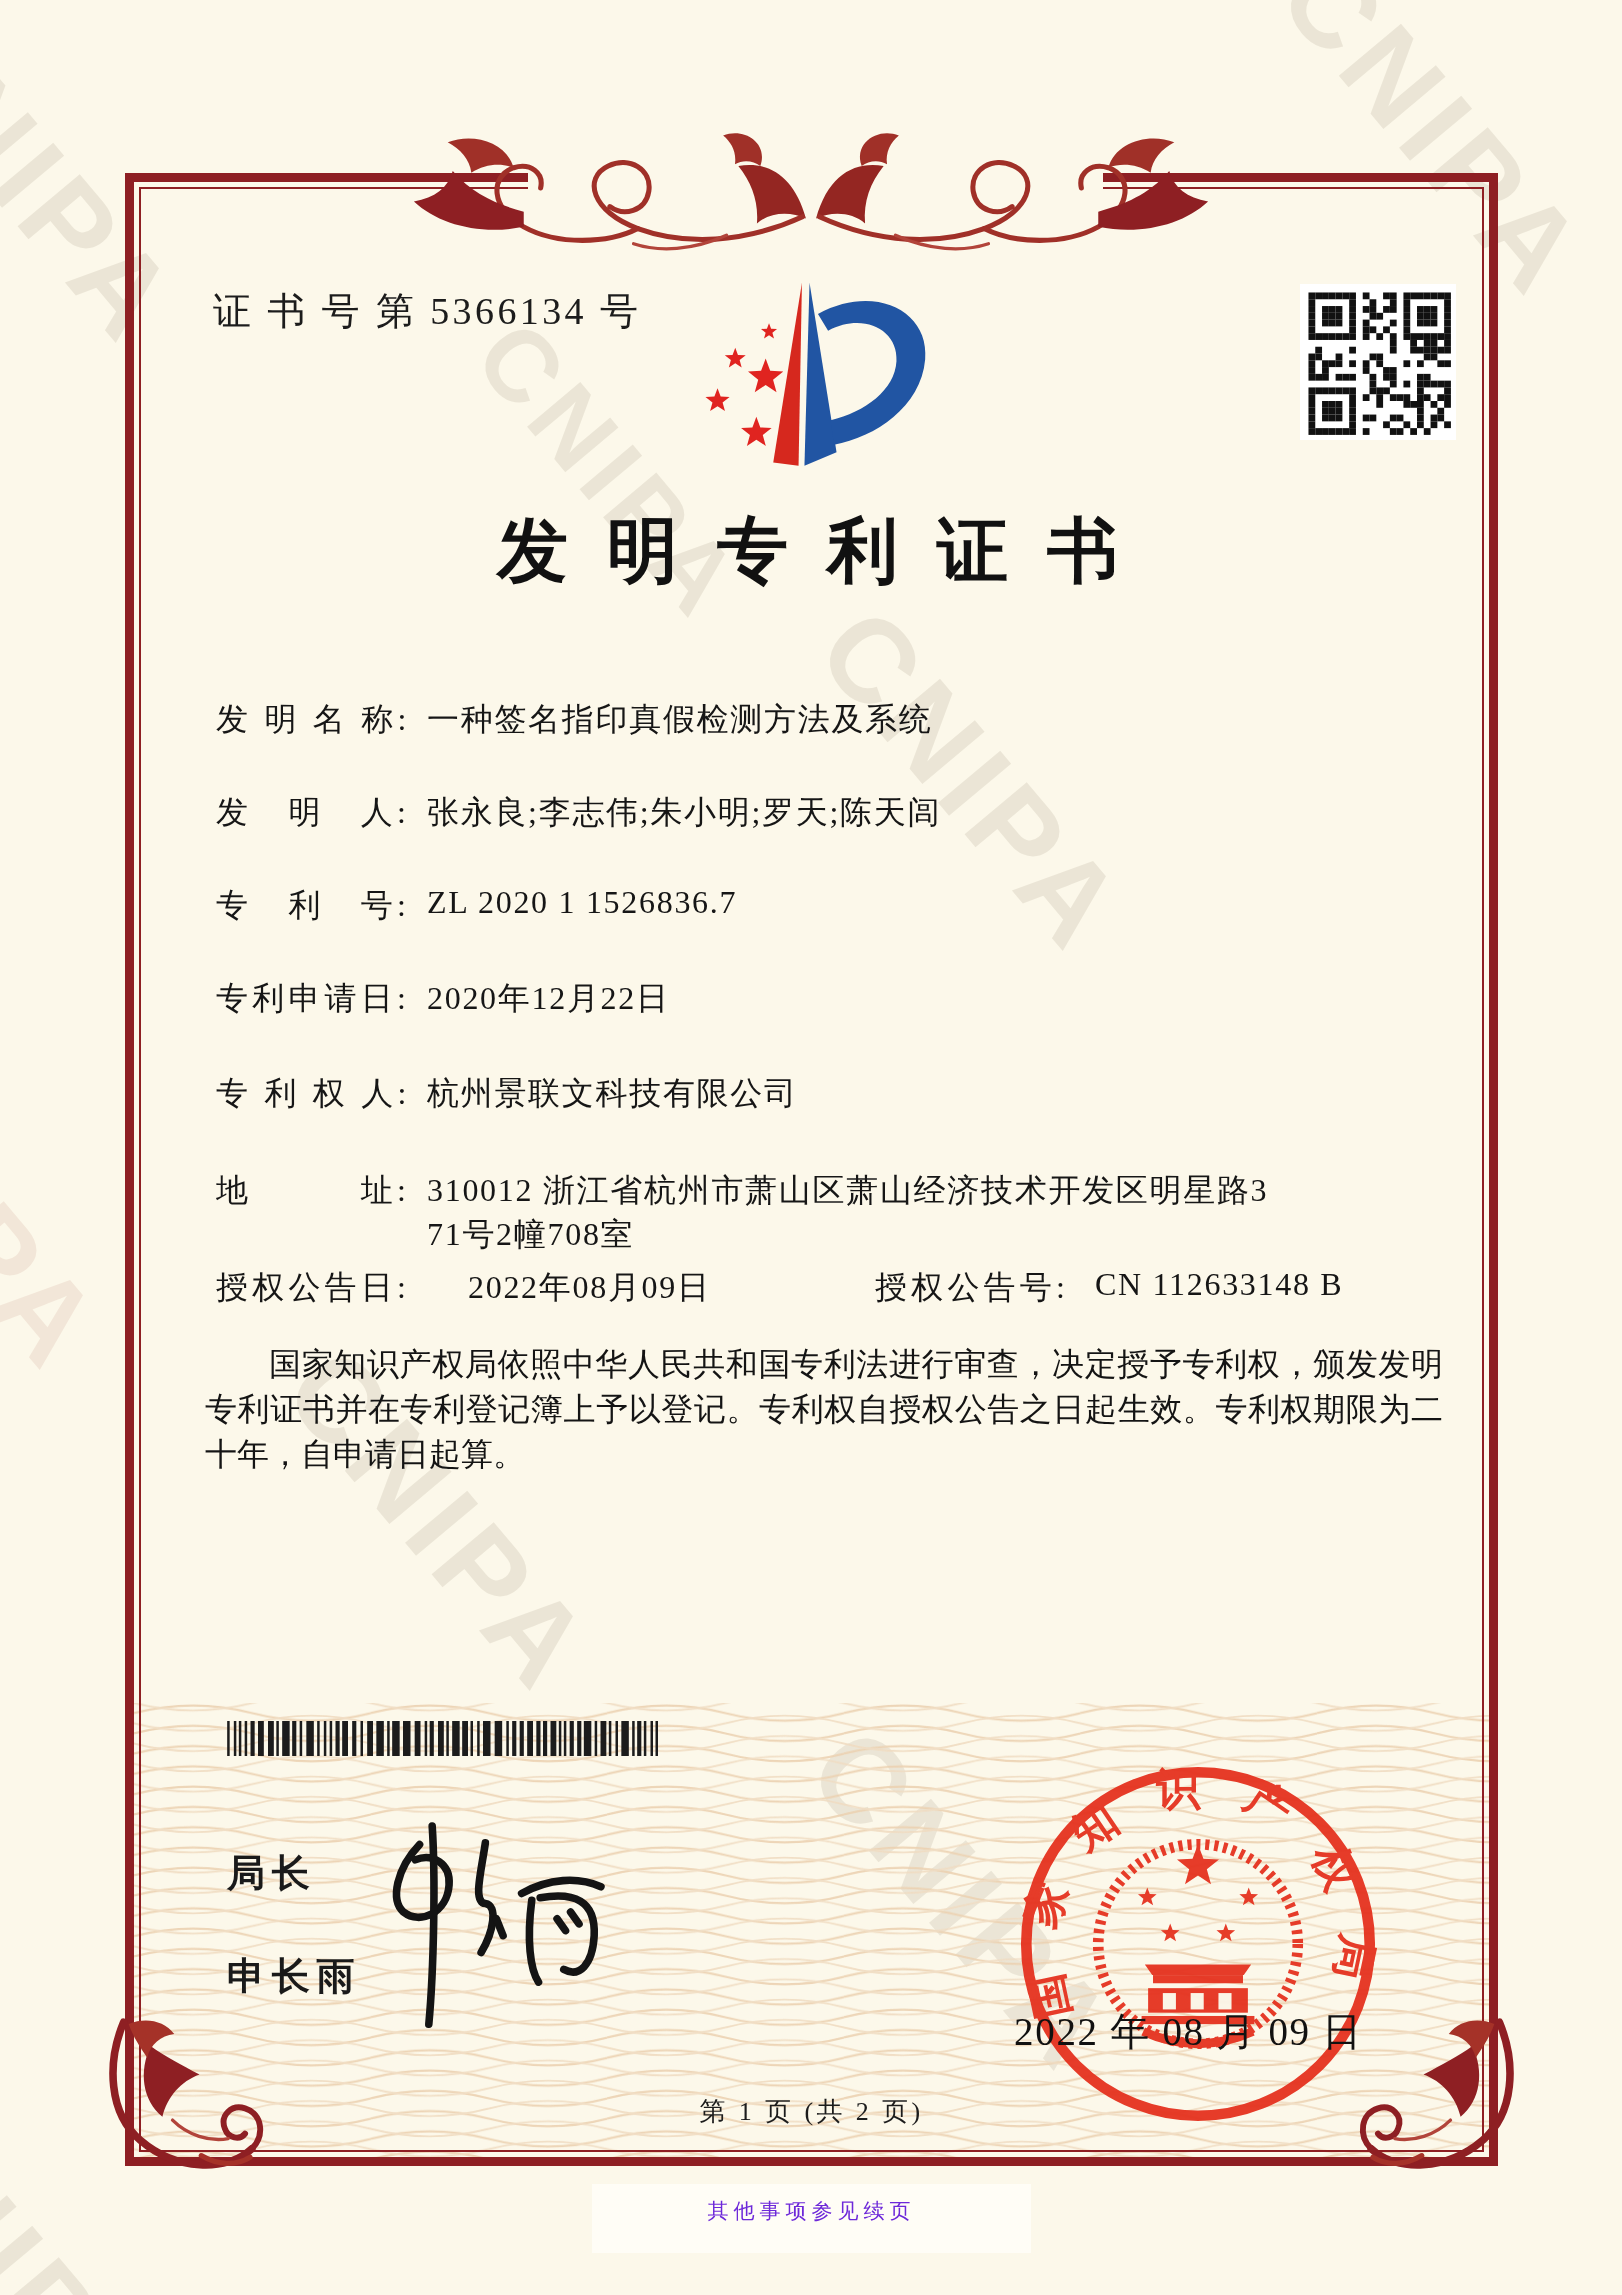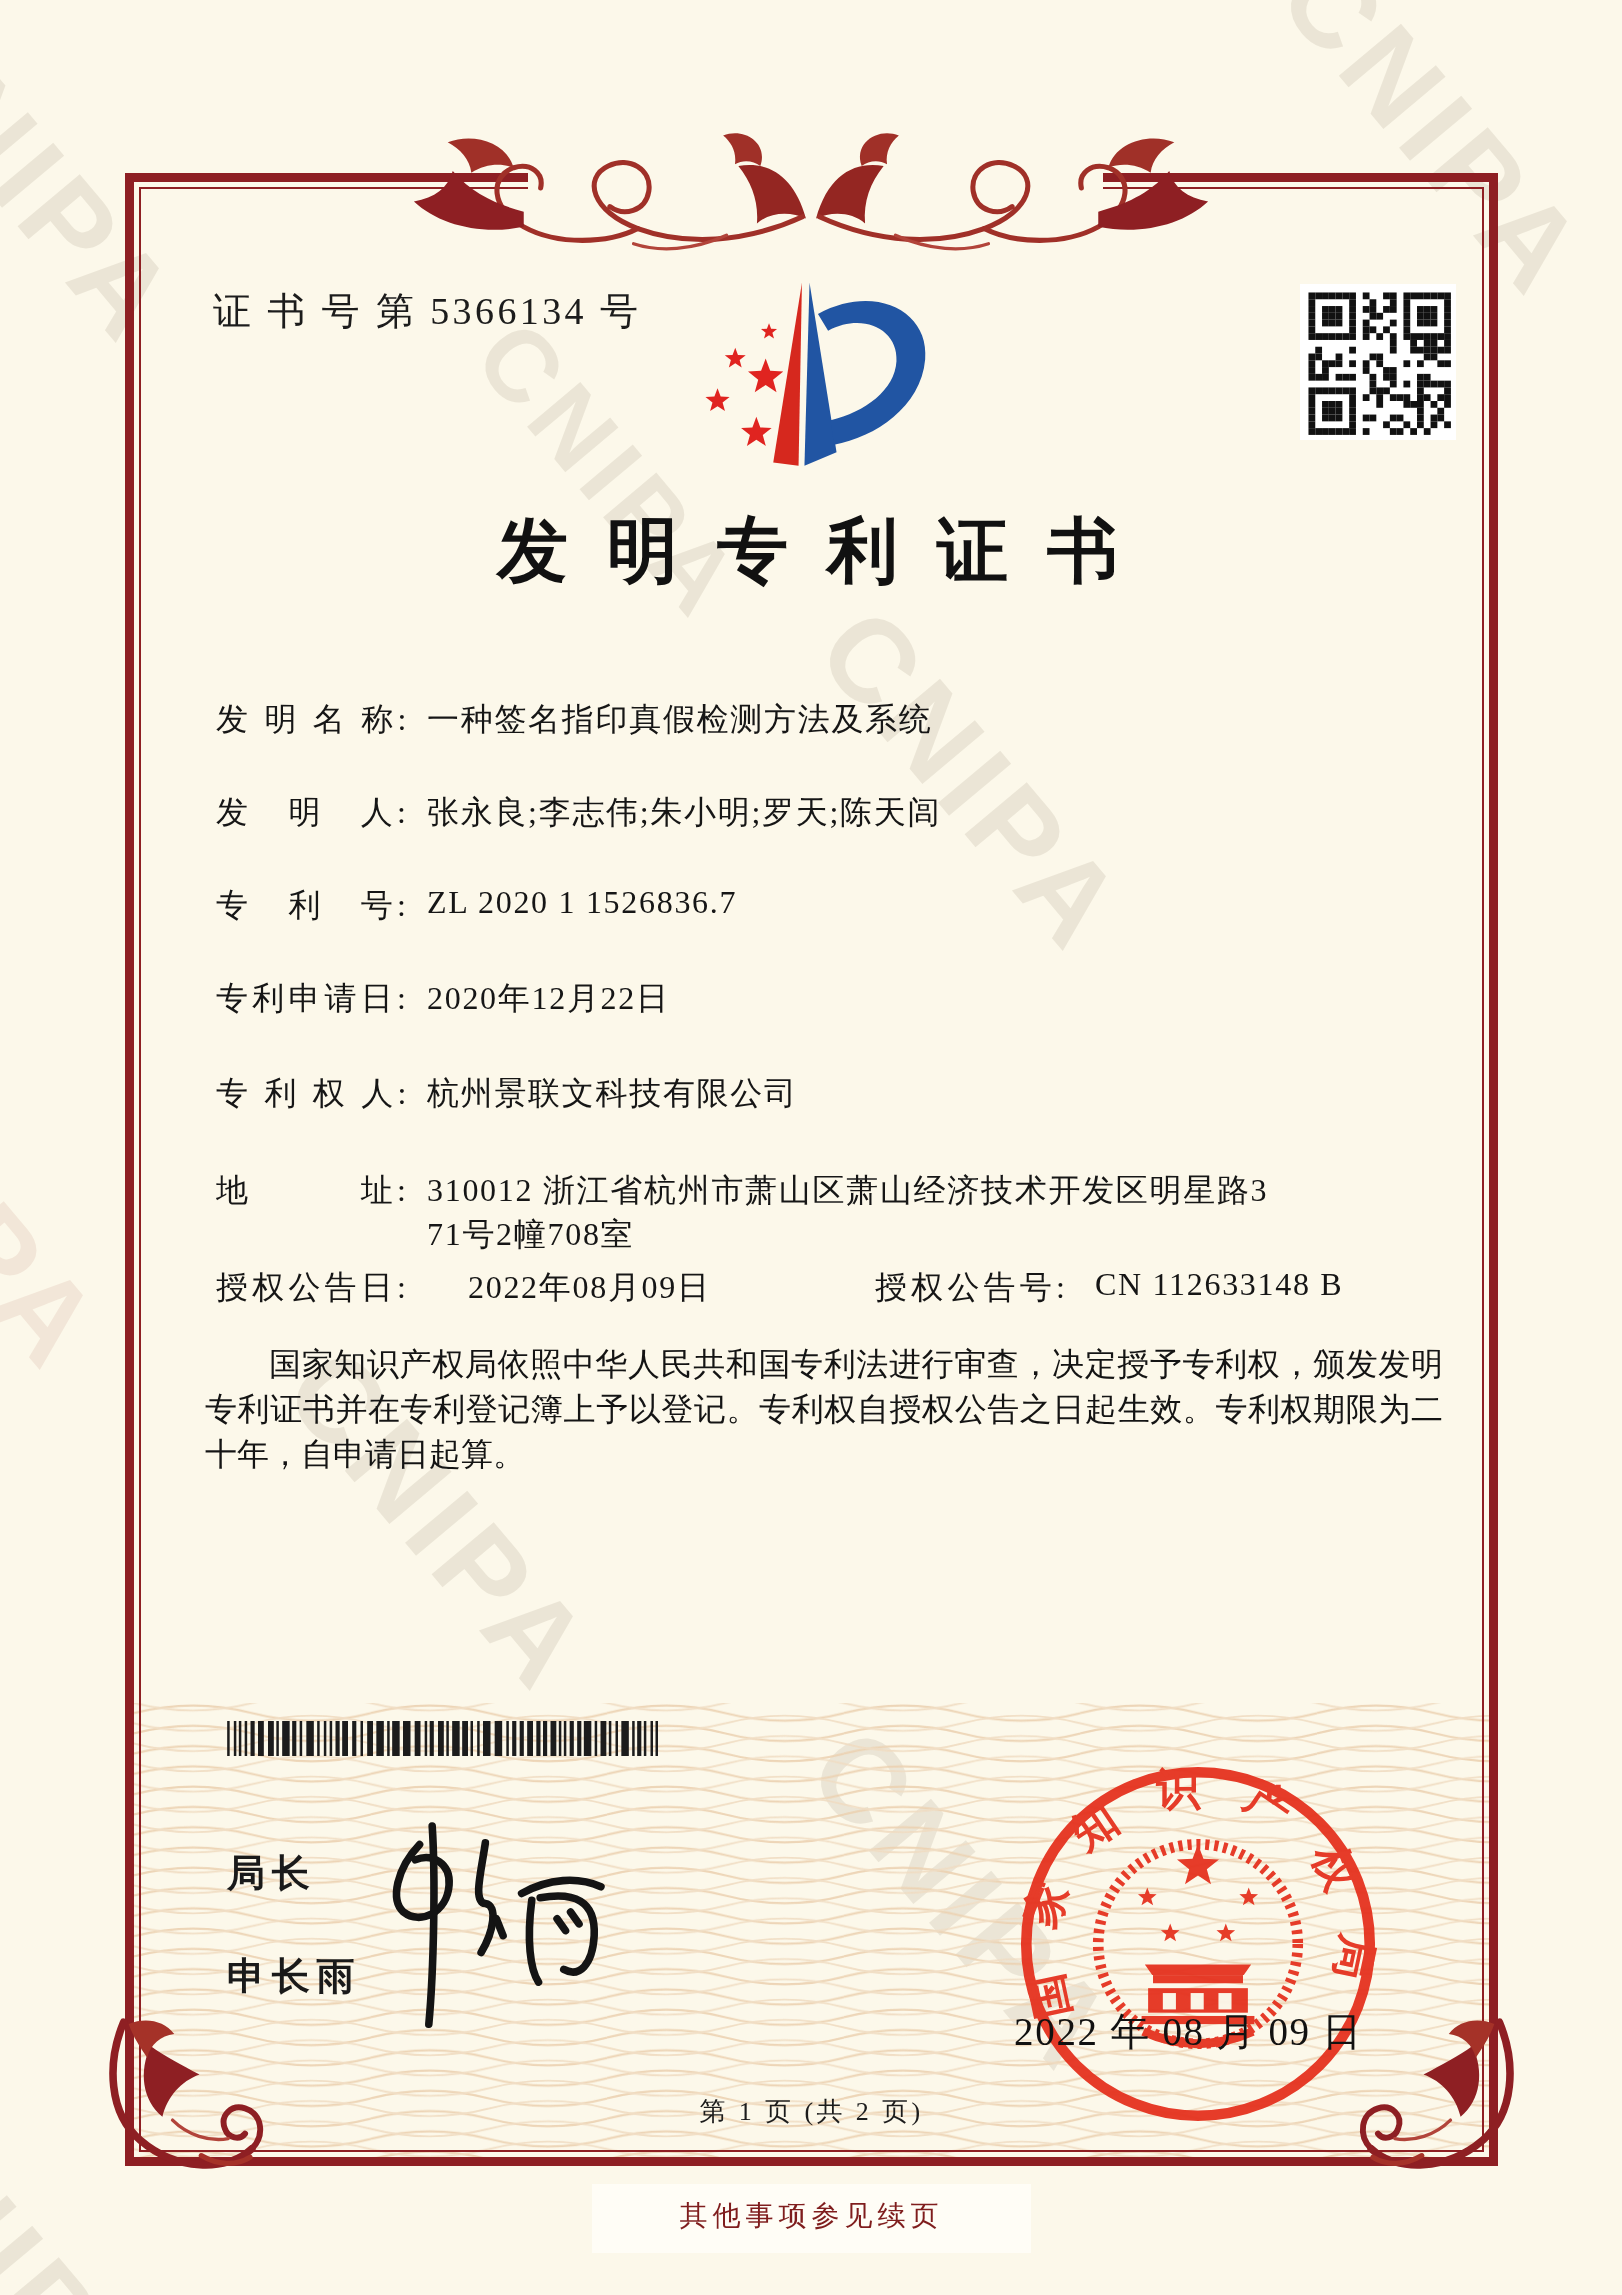--- a/index.html
+++ b/index.html
@@ -49,22 +49,22 @@
   .signature{position:absolute;left:363px;top:1809px;width:270px;height:228px;z-index:5;}
 
   .seal{position:absolute;left:1014px;top:1760px;width:368px;height:368px;z-index:5;opacity:.95;}
   .seal-date{position:absolute;left:1014px;top:2005px;width:397px;z-index:6;
              font-size:39px;letter-spacing:1.7px;color:#111;white-space:nowrap;}
 
   .page-info{position:absolute;left:0;right:0;top:2094px;text-align:center;
              font-size:26px;letter-spacing:3.4px;color:#1c1c1c;z-index:4;}
 
   .note-band{position:absolute;left:592px;top:2184px;width:439px;height:69px;background:#fffdf6;z-index:3;}
-  .note{position:absolute;left:0;right:0;top:2197px;text-align:center;font-size:28px;
-        letter-spacing:5px;color:#7f1d1d;z-index:4;}
+  .note{position:absolute;left:0;right:0;top:2197px;text-align:center;font-size:21px;
+        letter-spacing:5px;color:#6d28d9;z-index:4;}
 </style>
 </head>
 <body>
 
 <div class="page">
 
   <div class="wm" style="left:-51px;top:-25px;">CNIPA</div>
   <div class="wm" style="left:1357px;top:-72px;">CNIPA</div>
   <div class="wm" style="left:541px;top:300px;font-size:101px;">CNIPA</div>
   <div class="wm" style="left:896px;top:583px;">CNIPA</div>

